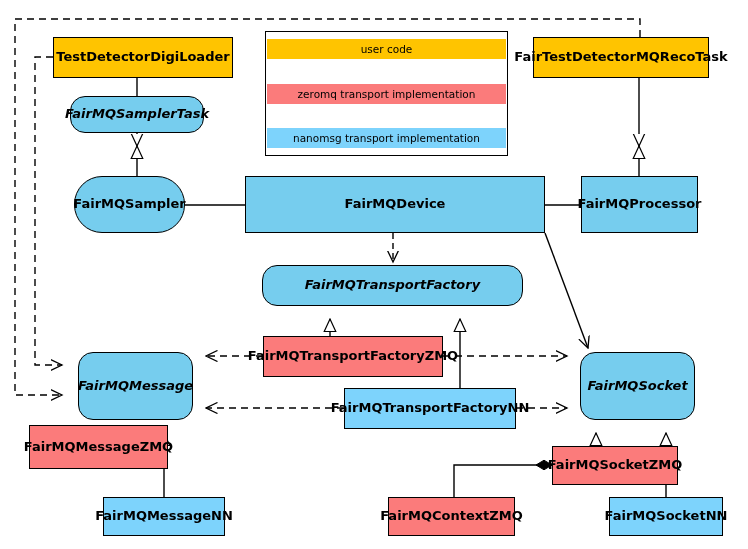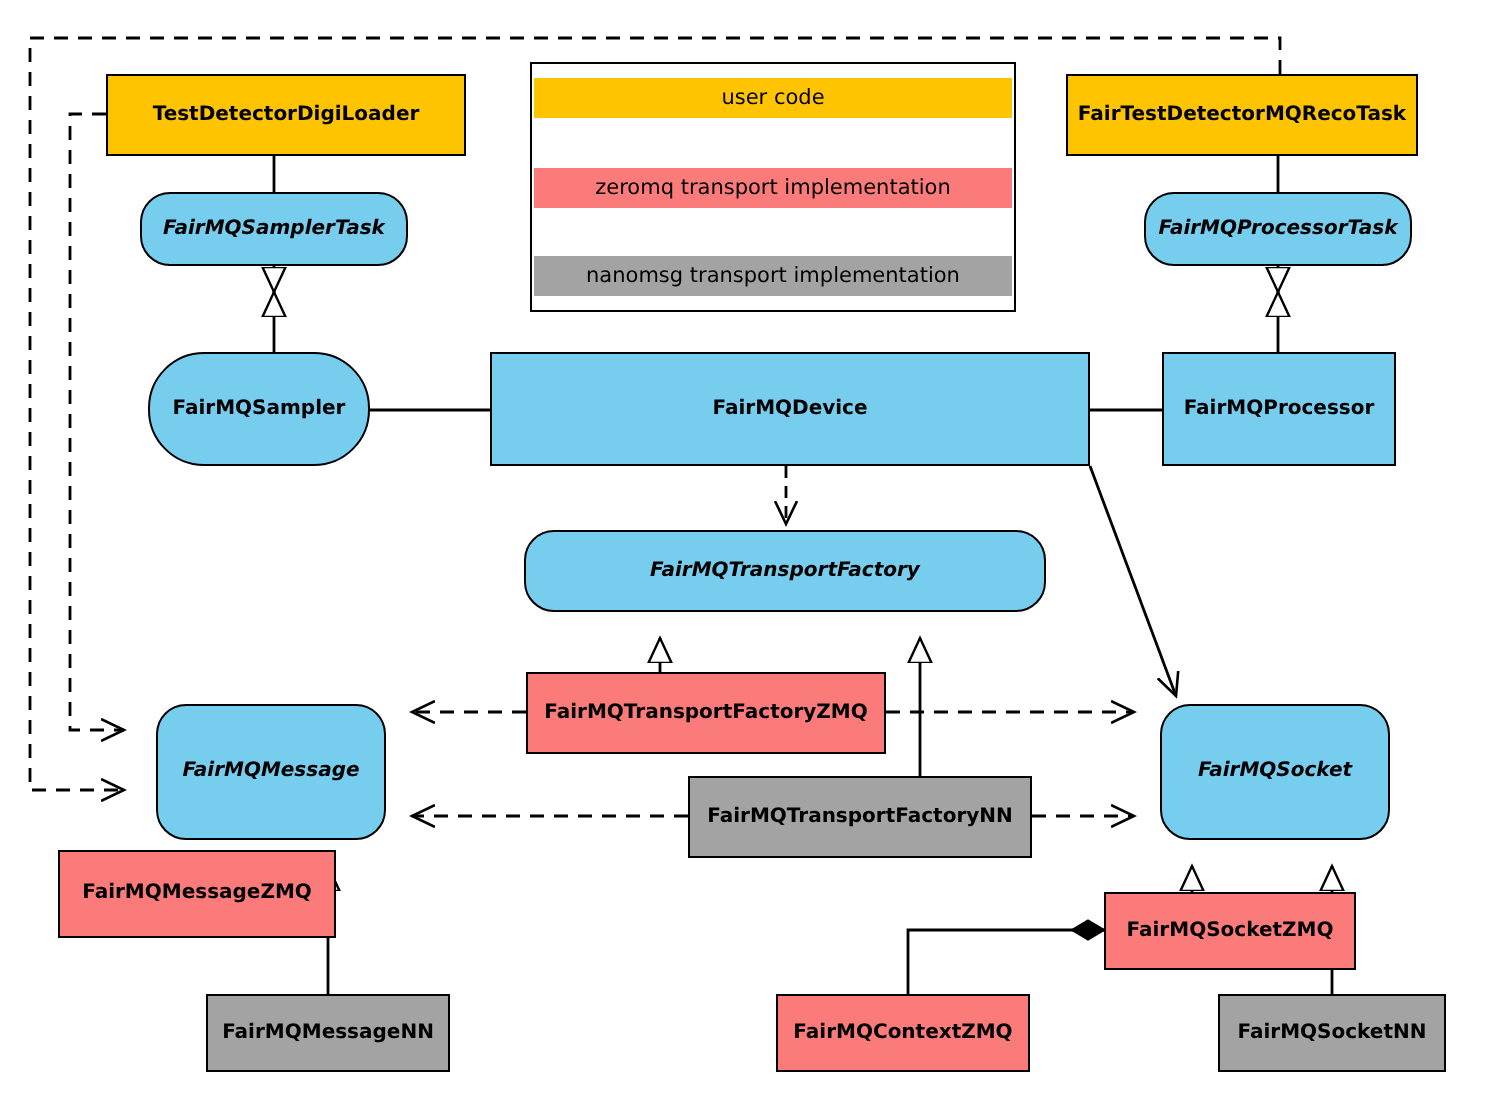--- a/index.html
+++ b/index.html
@@ -1,26 +1,26 @@
 <!DOCTYPE html>
 <html><head>
 <meta charset="utf-8">
 <style>
   html,body{margin:0;padding:0;background:#ffffff;}
   body{font-family:"DejaVu Sans","Liberation Sans",sans-serif;}
   #canvas{position:relative;width:748px;height:549px;background:#ffffff;overflow:hidden;}
   svg#wires{position:absolute;left:0;top:0;width:748px;height:549px;}
   .node{position:absolute;box-sizing:border-box;border:1.6px solid #000;
         display:flex;align-items:center;justify-content:center;text-align:center;
-        font-size:10px;font-weight:bold;color:#000;line-height:1.15;z-index:5;}
+        font-size:13px;font-weight:bold;color:#000;line-height:1.15;z-index:5;}
   .node.abstract{font-style:italic;border-radius:15px;}
   .usercode{background:#FFC400;}
   .framework{background:#76CDEE;}
   .zmq{background:#FB7B7B;}
-  .nn{background:#a3a3a3;}
+  .nn{background:#7dd3fc;}
   #legend{position:absolute;left:265px;top:31px;width:243px;height:125px;
           background:#fff;border:1.6px solid #000;z-index:6;box-sizing:border-box;
           padding:7px 1px;display:flex;flex-direction:column;justify-content:space-between;}
   .legend-row{height:20px;display:flex;align-items:center;justify-content:center;
               font-size:10.5px;font-weight:normal;color:#000;}
 </style>
 </head>
 <body>
 
 <div id="canvas">
@@ -77,21 +77,20 @@
     <div class="legend-row zmq">zeromq transport implementation</div>
     <div class="legend-row nn">nanomsg transport implementation</div>
   </div>
 
   <div class="node usercode" style="left:53px;top:37px;width:180px;height:41px;">TestDetectorDigiLoader</div>
 
   <div class="node usercode" style="left:533px;top:37px;width:176px;height:41px;">FairTestDetectorMQRecoTask</div>
 
   <div class="node framework abstract" style="left:70px;top:96px;width:134px;height:37px;">FairMQSamplerTask</div>
 
-  <div class="node framework abstract" style="left:572px;top:96px;width:134px;height:37px;">FairMQProcessorTask</div>
 
   <div class="node framework" style="left:74px;top:176px;width:111px;height:57px;border-radius:28px;">FairMQSampler</div>
 
   <div class="node framework" style="left:245px;top:176px;width:300px;height:57px;">FairMQDevice</div>
 
   <div class="node framework" style="left:581px;top:176px;width:117px;height:57px;">FairMQProcessor</div>
 
   <div class="node framework abstract" style="left:262px;top:265px;width:261px;height:41px;">FairMQTransportFactory</div>
 
   <div class="node zmq" style="left:263px;top:336px;width:180px;height:41px;">FairMQTransportFactoryZMQ</div>

